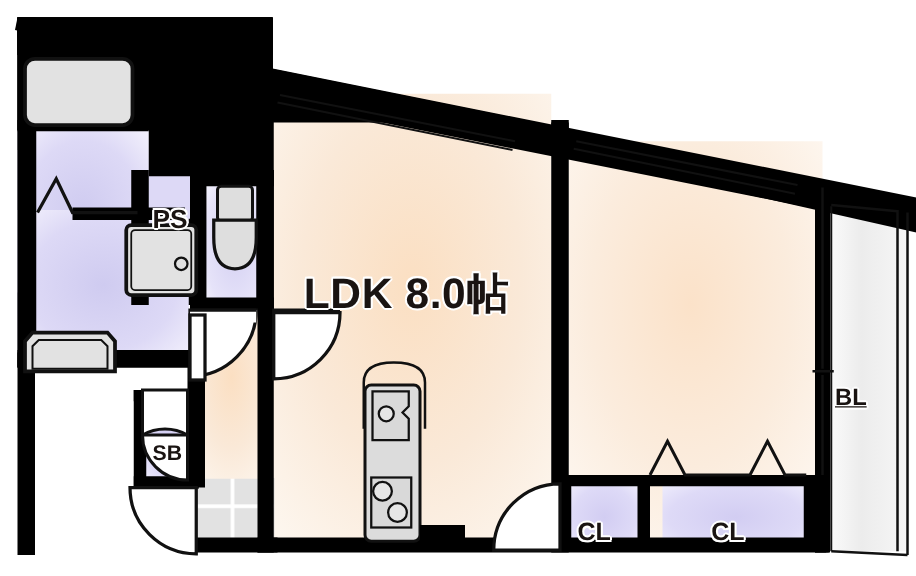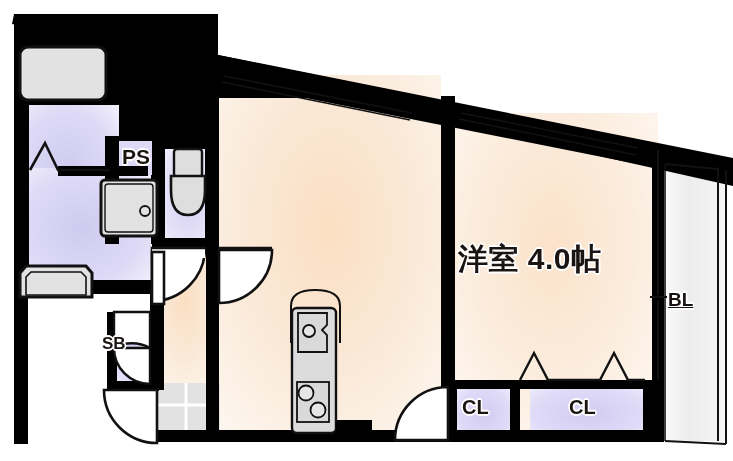--- a/index.html
+++ b/index.html
@@ -26,25 +26,26 @@
   .room-label {
     position: absolute;
     font-family: "Liberation Sans", sans-serif;
     font-weight: bold;
     color: #1a1412;
     white-space: nowrap;
     text-shadow:
        1.6px 0 0 #fff, -1.6px 0 0 #fff, 0 1.6px 0 #fff, 0 -1.6px 0 #fff,
        1.2px 1.2px 0 #fff, -1.2px 1.2px 0 #fff, 1.2px -1.2px 0 #fff, -1.2px -1.2px 0 #fff;
     pointer-events: none;
+    margin-top: 19px;
   }
   .label-ldk   { left: 243px; top: 193px; font-size: 34px; letter-spacing: 0.5px; }
   .label-washitsu { left: 458px; top: 239px; font-size: 30px; letter-spacing: 0.5px; }
   .label-ps    { left: 122px; top: 145px; font-size: 21px; }
-  .label-sb    { left: 102px; top: 334px; font-size: 17px; }
+  .label-sb    { left: 122px; top: 334px; font-size: 17px; }
   .label-bl    { left: 668px; top: 289px; font-size: 19px; text-decoration: underline; }
   .label-cl-1  { left: 462px; top: 396px; font-size: 20px; }
   .label-cl-2  { left: 569px; top: 396px; font-size: 20px; }
 </style>
 </head>
 <body>
 
 <div id="plan-root">
 
   <svg id="plan-svg" width="733" height="461" viewBox="0 0 733 461" shape-rendering="geometricPrecision">
@@ -326,22 +327,22 @@
     <g fill="none" stroke="#111" stroke-width="2.4">
       <path d="M 520,380 L 534,353 L 548,380 L 600,380 L 614,353 L 628,380 L 645,380"></path>
     </g>
 
     <g fill="#000000">
       <rect x="441" y="96" width="14" height="22"></rect>
     </g>
 
   </svg>
 
-
-  <div class="room-label label-washitsu">洋室 4.0帖</div>
+  <div class="room-label label-ldk">LDK 8.0帖</div>
+
 
   <div class="room-label label-ps">PS</div>
 
   <div class="room-label label-sb">SB</div>
 
   <div class="room-label label-bl">BL</div>
 
   <div class="room-label label-cl-1">CL</div>
 
   <div class="room-label label-cl-2">CL</div>

